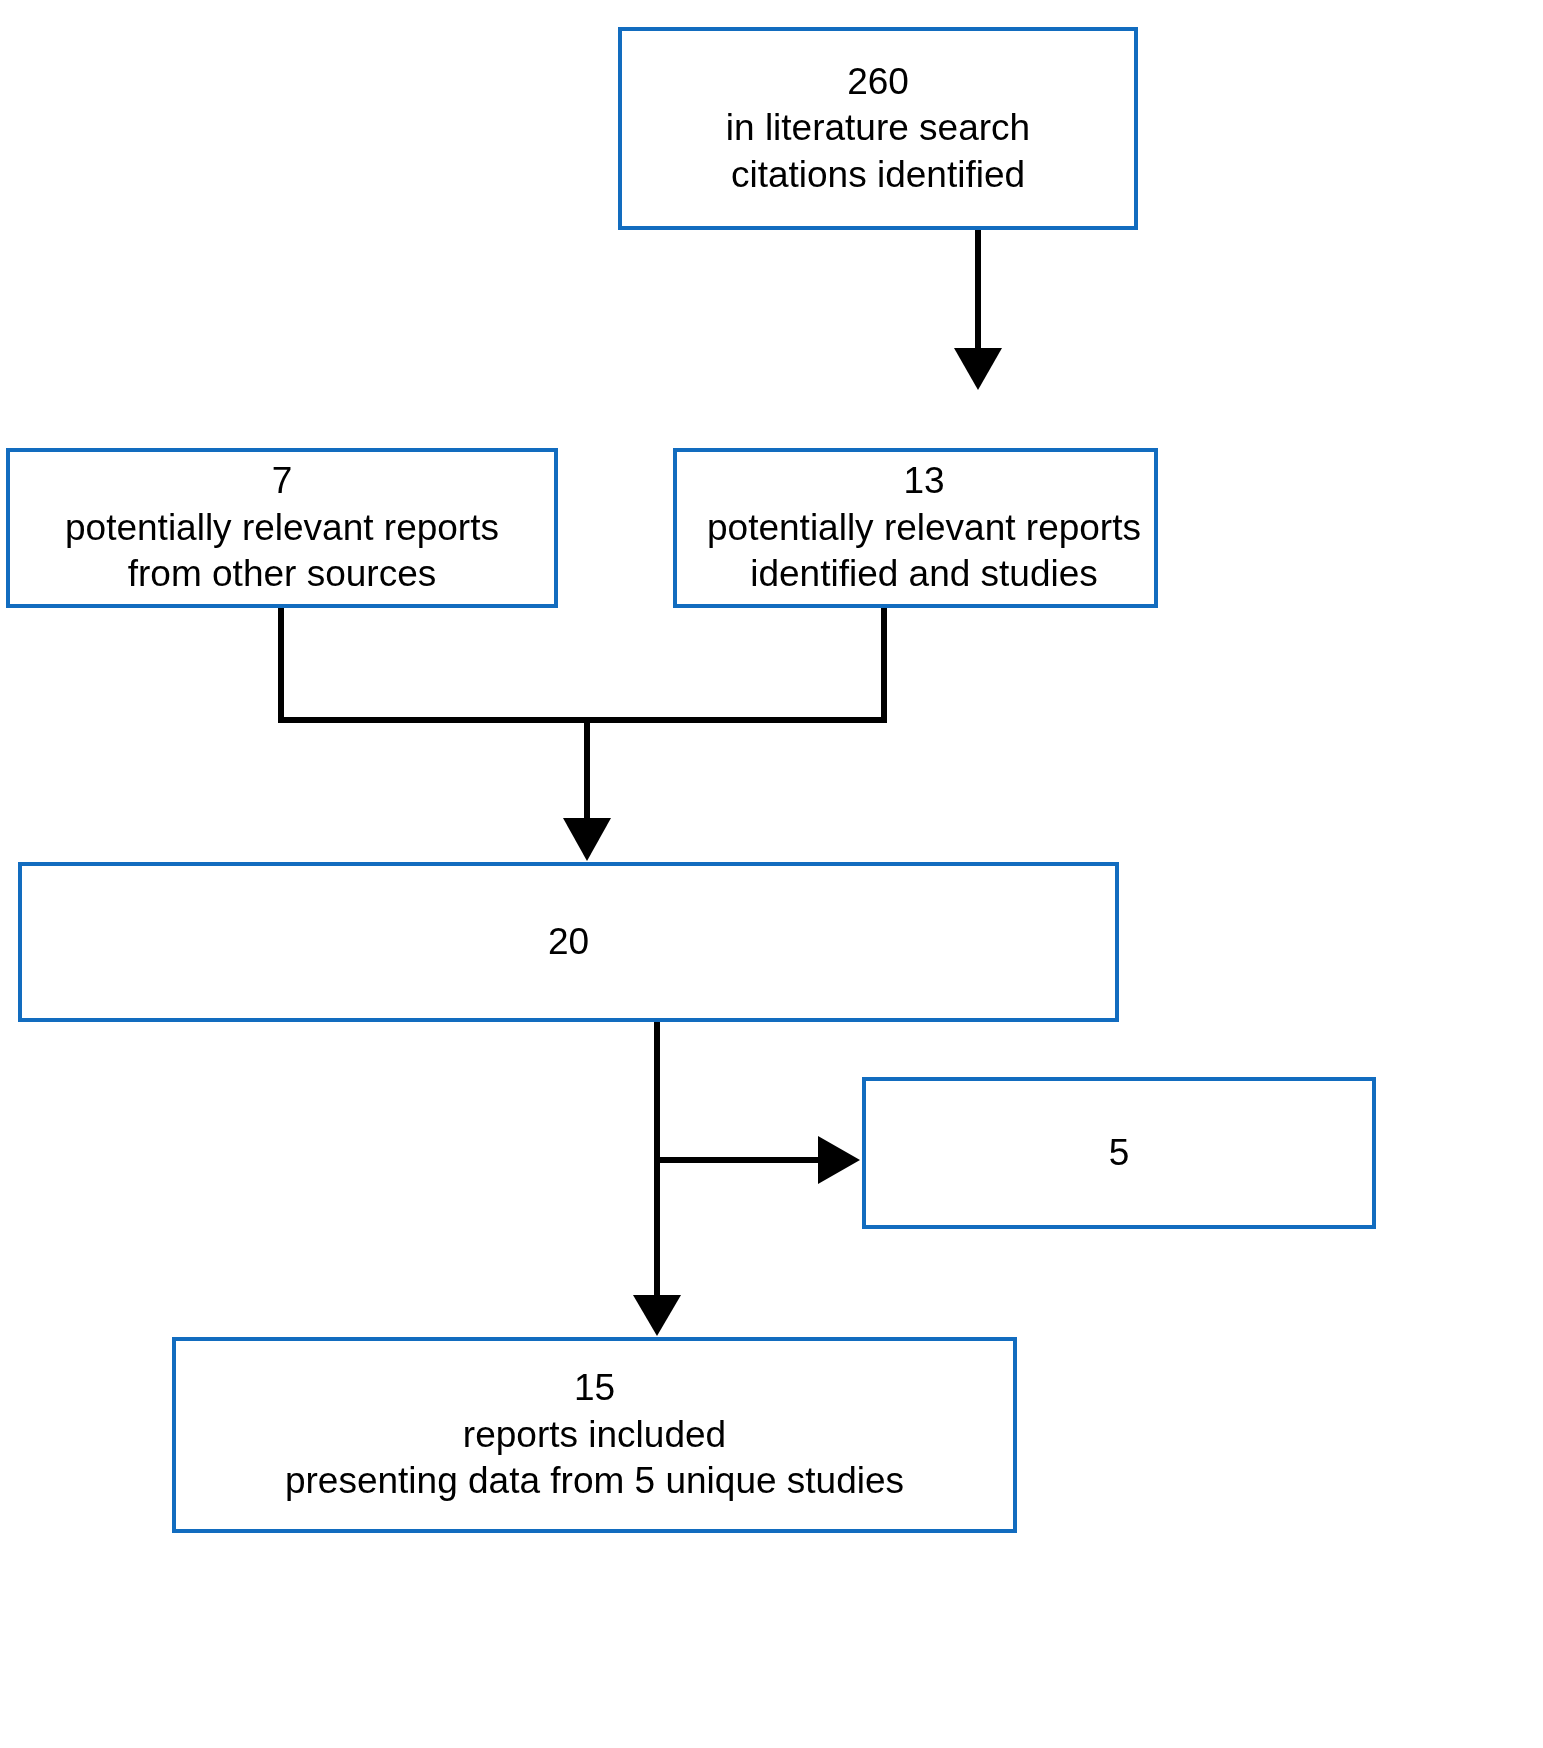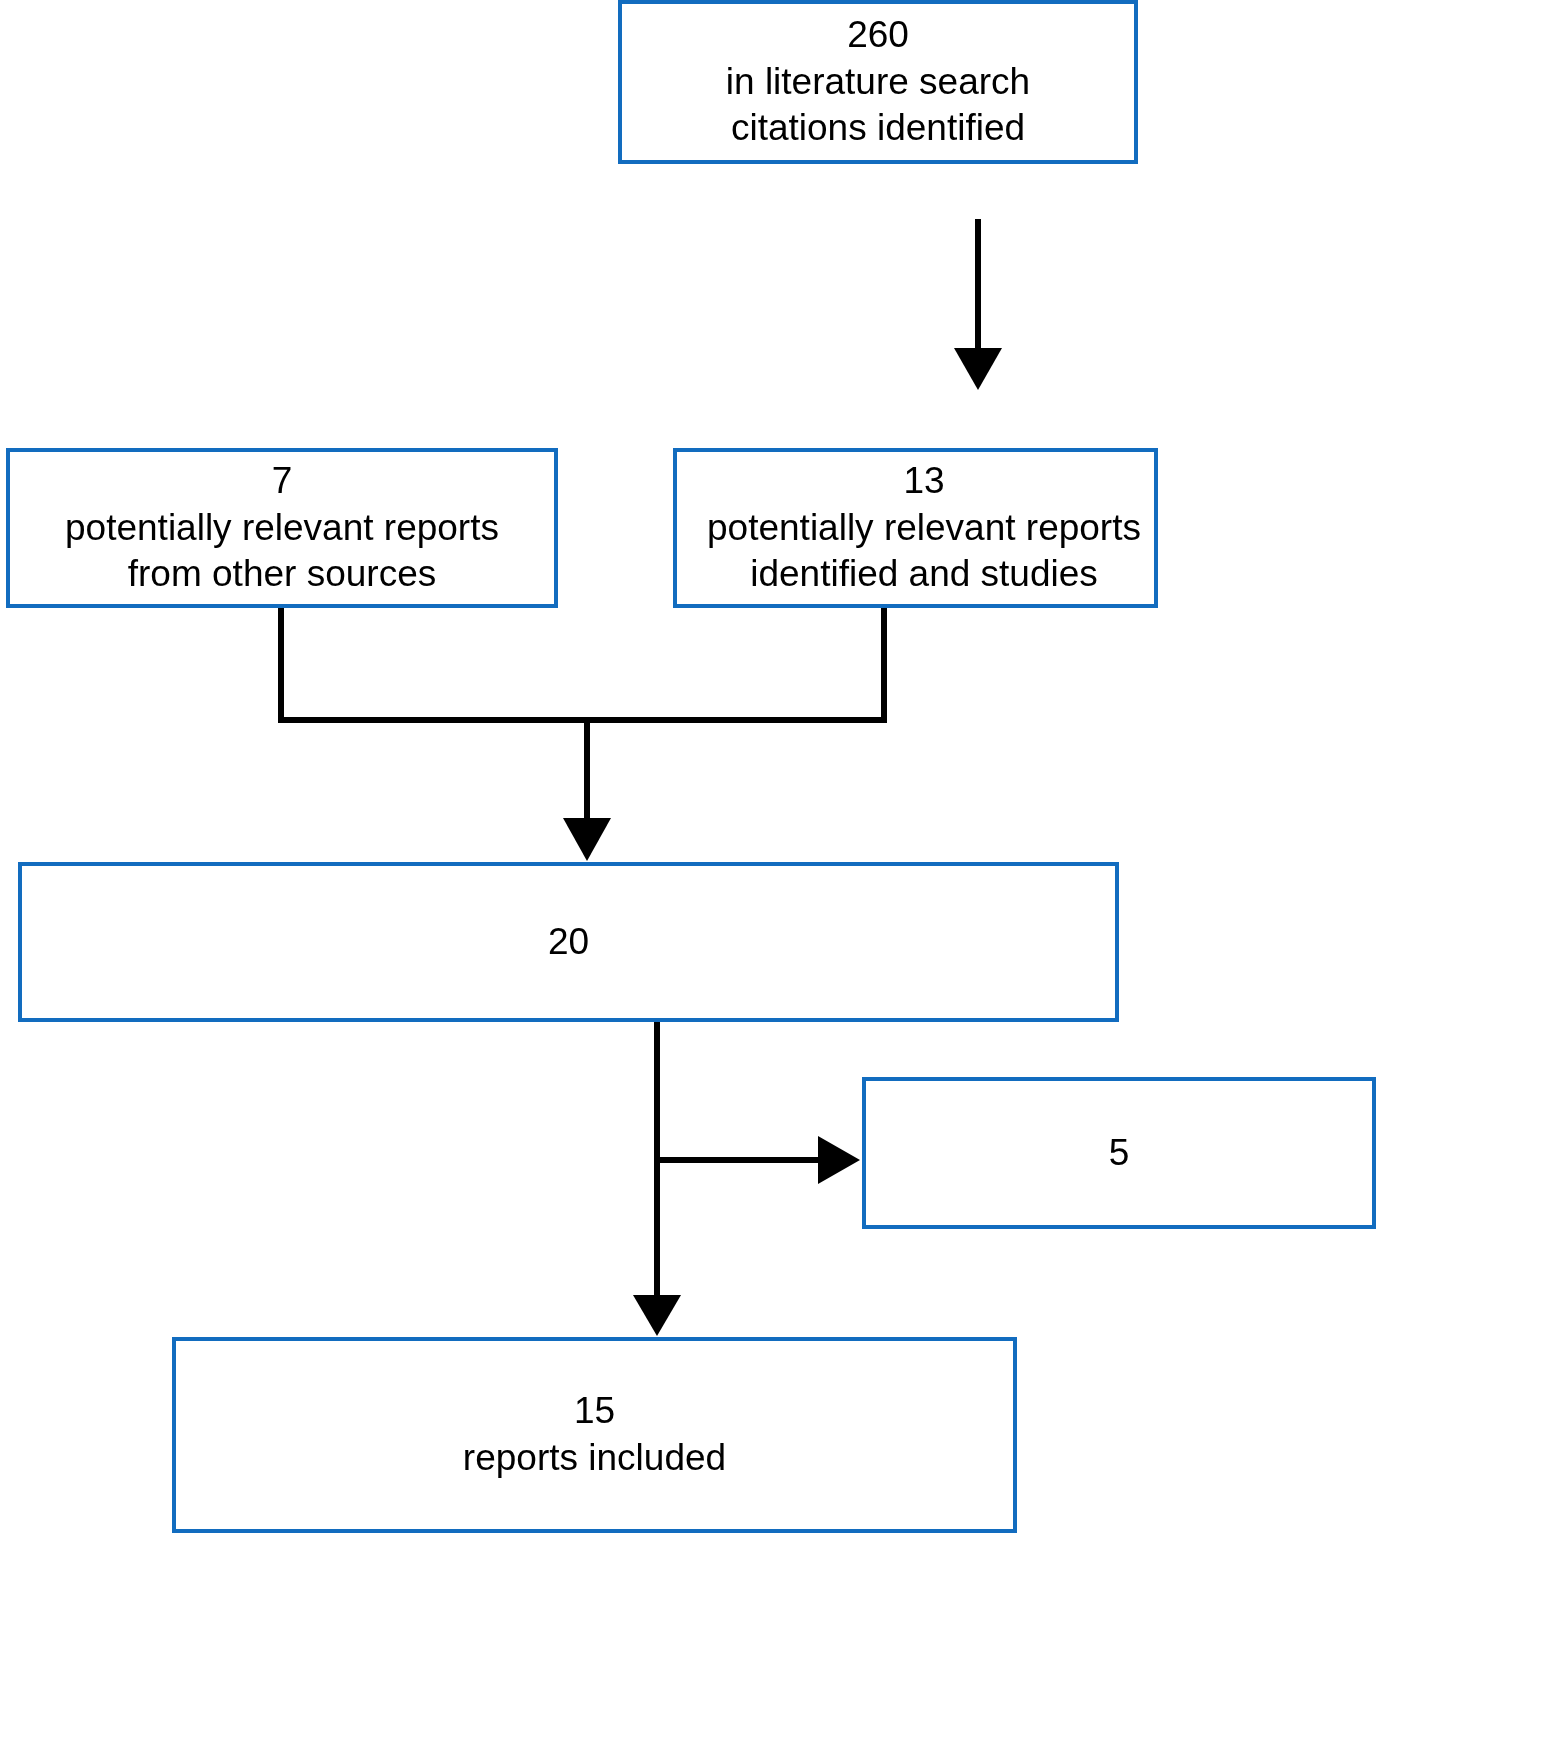--- a/index.html
+++ b/index.html
@@ -39,21 +39,21 @@
     font-size: 37px;
     line-height: 1.26;
     z-index: 2;
   }
   .flow-box .line {
     display: block;
     white-space: nowrap;
   }
 
   
-  #box-identified      { left: 618px;  top: 0;   width: 520px;  height: 164px; }
+  #box-identified      { left: 618px;  top: 27px;   width: 520px;  height: 203px; }
   #box-other-sources   { left: 6px;    top: 448px;  width: 552px;  height: 160px; }
   #box-screened        { left: 673px;  top: 448px;  width: 485px;  height: 160px; padding-left: 17px; }
   #box-total-screened  { left: 18px;   top: 862px;  width: 1101px; height: 160px; }
   #box-excluded        { left: 862px;  top: 1077px; width: 514px;  height: 152px; }
   #box-included        { left: 172px;  top: 1337px; width: 845px;  height: 196px; }
 </style>
 </head>
 <body>
 
 <div id="diagram-root">
@@ -108,15 +108,16 @@
     <span class="line">20</span>
   </div>
 
   <div class="flow-box" id="box-excluded">
     <span class="line">5</span>
   </div>
 
   <div class="flow-box" id="box-included">
     <span class="line">15</span>
     <span class="line">reports included</span>
+    <span class="line">presenting data from 5 unique studies</span>
   </div>
 
 </div>
 
 </body></html>

